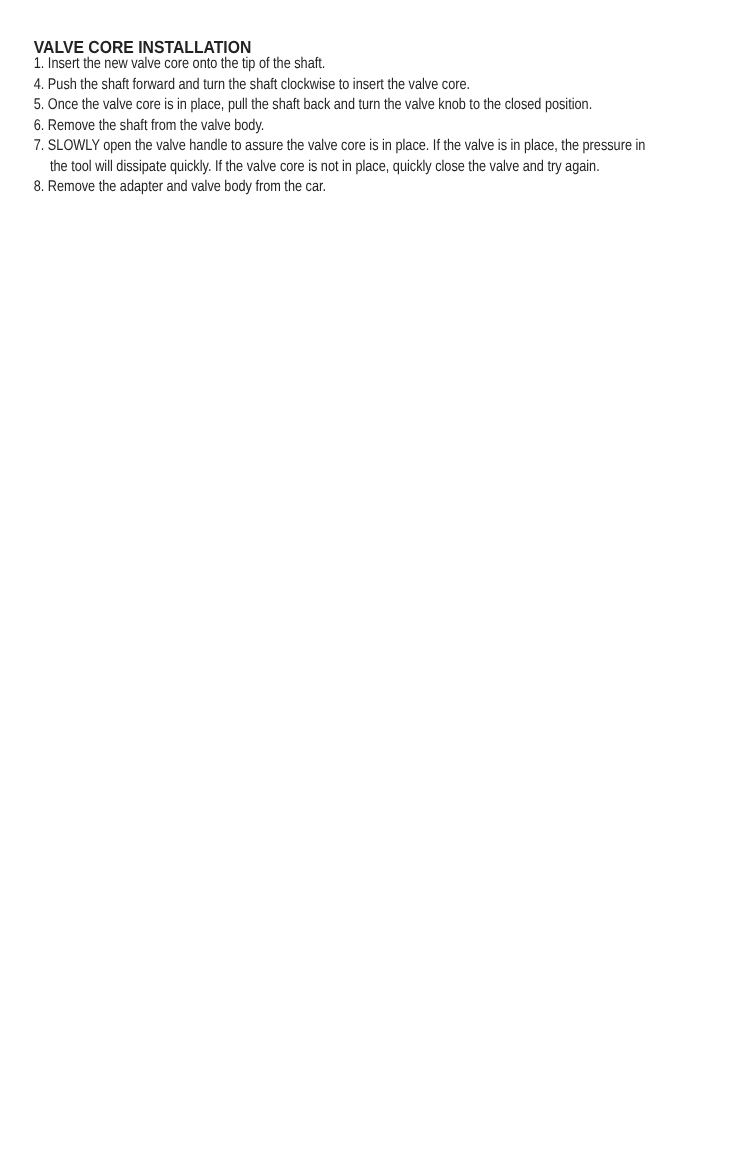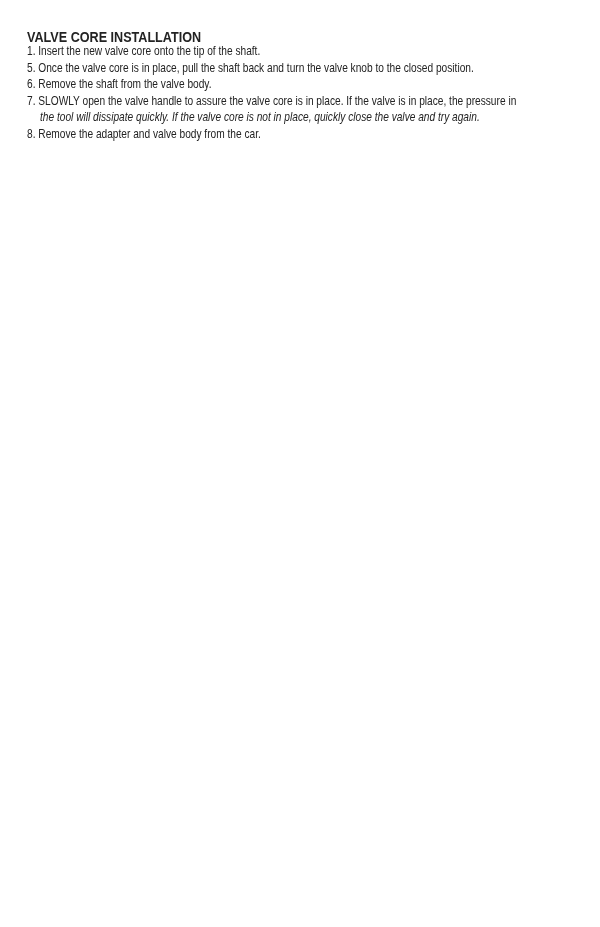--- a/index.html
+++ b/index.html
@@ -56,21 +56,20 @@
     margin-top: 2px;
     margin-bottom: 8px;
   }
   .line.note .ln {
     font-size: 13px;
     font-weight: bold;
     transform: scaleX(0.88);
   }
   .line.cont {
     padding-left: 13px;
-    font-style: italic;
   }
   .footer-code {
     position: absolute;
     top: 894px;
     left: 477px;
     height: 15px;
     line-height: 15px;
   }
   .footer-code .ln {
     font-size: 11px;
@@ -93,20 +92,21 @@
 <div class="page">
 
   <div class="content">
 
     <h1 class="title"><span class="ln">VALVE CORE INSTALLATION</span></h1>
 
     <div class="line"><span class="ln">1. Insert the new valve core onto the tip of the shaft.</span></div>
 
 
 
+    <div class="line"><span class="ln">4. Push the shaft forward and turn the shaft clockwise to insert the valve core.</span></div>
 
 
     <div class="line"><span class="ln">5. Once the valve core is in place, pull the shaft back and turn the valve knob to the closed position.</span></div>
 
     <div class="line"><span class="ln">6. Remove the shaft from the valve body.</span></div>
 
     <div class="line"><span class="ln">7. SLOWLY open the valve handle to assure the valve core is in place. If the valve is in place, the pressure in</span></div>
 
     <div class="line cont"><span class="ln">the tool will dissipate quickly. If the valve core is not in place, quickly close the valve and try again.</span></div>
 

